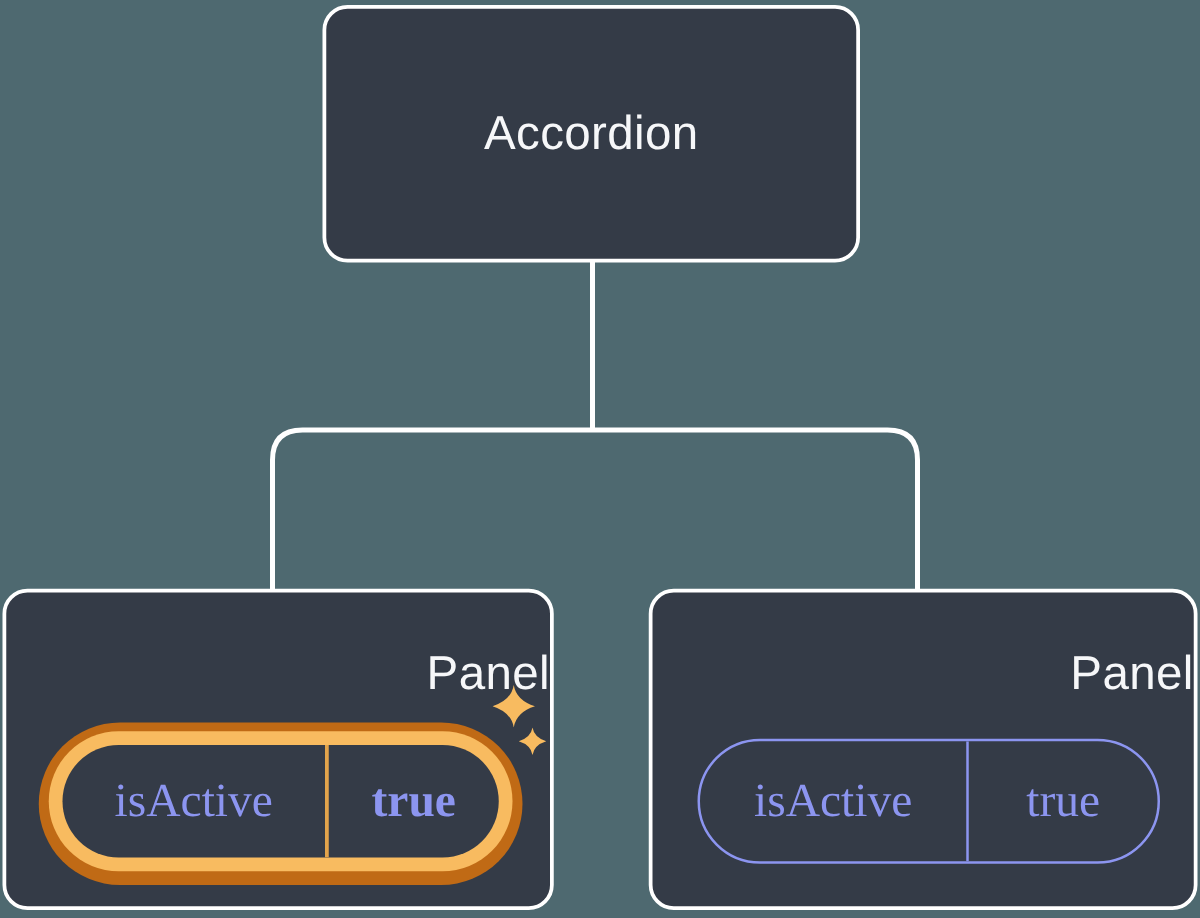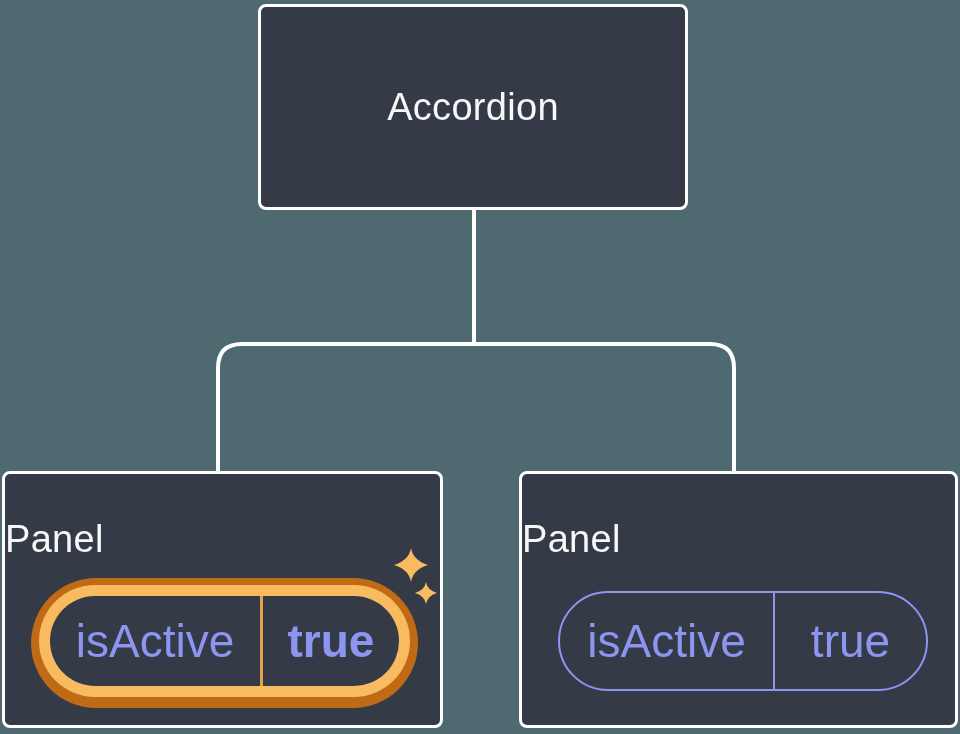--- a/index.html
+++ b/index.html
@@ -25,21 +25,21 @@
     left: 0;
     top: 0;
     width: 960px;
     height: 734px;
     z-index: 0;
   }
   .node {
     position: absolute;
     background: var(--node-bg, #343B47);
     border: 3px solid var(--node-border, #FFFFFF);
-    border-radius: 8px;
+    border-radius: 20px;
     box-sizing: border-box;
     z-index: 1;
   }
   .node-root {
     left: 258px;
     top: 4px;
     width: 430px;
     height: 206px;
     display: flex;
     align-items: center;
@@ -61,21 +61,21 @@
     color: var(--title-color, #F6F7F9);
     font-size: 38px;
     font-weight: 500;
     letter-spacing: 0.3px;
   }
   .panel .node-title {
     position: absolute;
     top: 44px;
     left: 0;
     width: 100%;
-    text-align: left;
+    text-align: right;
   }
   
   .pill-highlight {
     position: absolute;
     left: 26px;
     top: 104px;
     width: 387px;
     height: 130px;
     background: var(--highlight-outer, #C06A15);
     border-radius: 999px;
@@ -102,22 +102,23 @@
   .pill-core .cell-name {
     width: 210px;
   }
   .pill-core .cell-value {
     flex: 1;
   }
   .cell {
     display: flex;
     align-items: center;
     justify-content: center;
-    font-size: 46px;
+    font-size: 38px;
     color: var(--state-color, #8C95F0);
+    font-family: Liberation Serif, serif;
   }
   .cell.bold {
     font-weight: 700;
   }
   .pill-divider-gold {
     width: 3px;
     background: var(--highlight-divider, #E3A44B);
   }
   
   .pill-plain {

